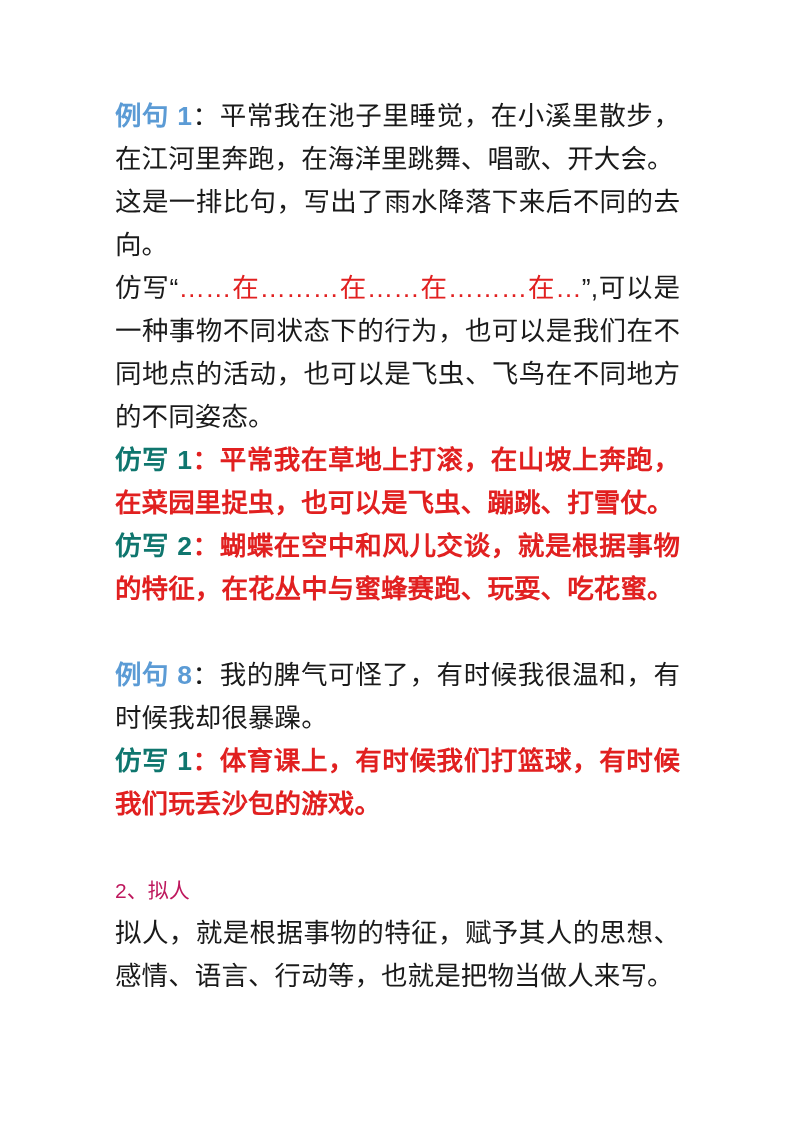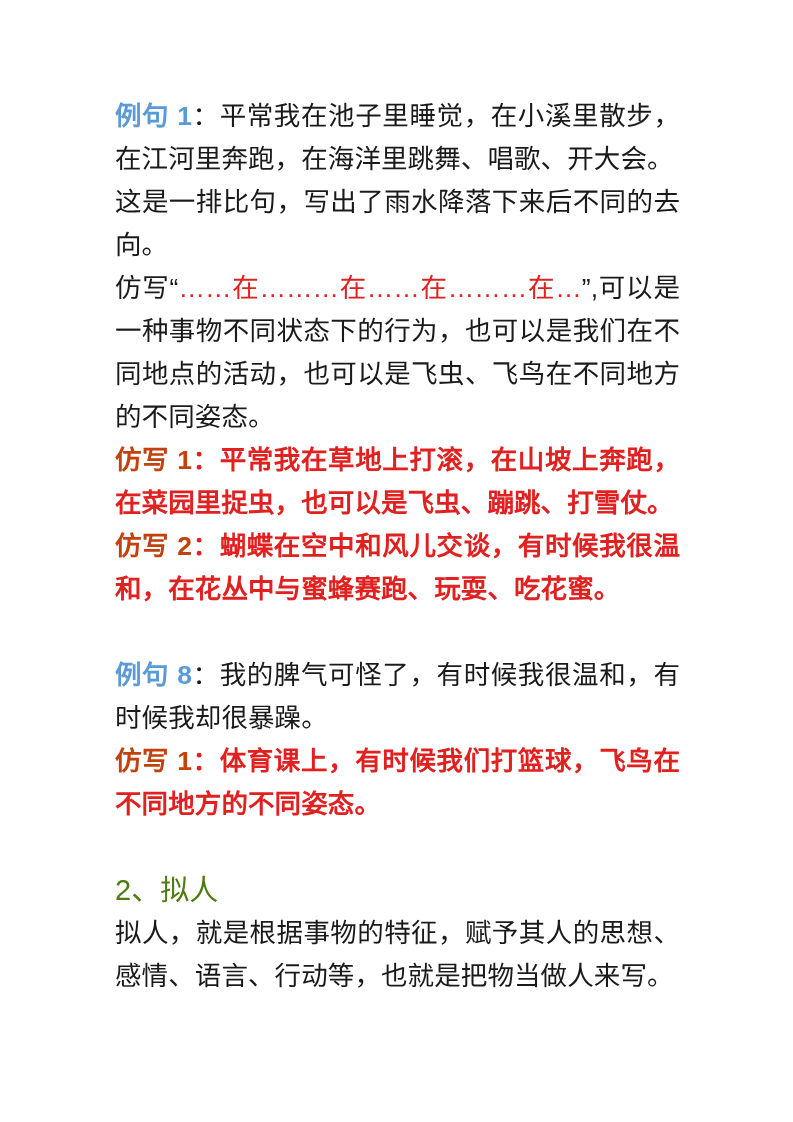--- a/index.html
+++ b/index.html
@@ -45,66 +45,66 @@
   }
   .para.red {
     color: #e12020;
     font-weight: 700;
   }
   .lbl-blue {
     color: #5b9bd5;
     font-weight: 700;
   }
   .lbl-red {
-    color: #c2410c;
+    color: #0f766e;
     font-weight: 700;
   }
   .inline-red {
     color: #e12020;
     font-weight: 400;
     letter-spacing: 0;
   }
   .plain-black {
     color: #1a1a1a;
     font-weight: 400;
   }
   .spacer-line {
     height: 43px;
   }
   .heading-num {
     margin: 0;
-    font-size: 29px;
+    font-size: 21px;
     line-height: 43px;
-    color: #4d7c0f;
+    color: #be185d;
     font-weight: 400;
   }
 </style>
 </head>
 <body>
 
 <div class="page">
   <div class="doc-body">
 
     <div class="block">
 
       <p class="para"><span class="lbl-blue">例句 1</span><span class="plain-black">：</span><span class="plain-black">平常我在池子里睡觉，在小溪里散步，在江河里奔跑，在海洋里跳舞、唱歌、开大会。</span></p>
 
       <p class="para">这是一排比句，写出了雨水降落下来后不同的去向。</p>
 
       <p class="para"><span class="plain-black">仿写“</span><span class="inline-red">……在………在……在………在…</span><span class="plain-black">”,可以是一种事物不同状态下的行为，也可以是我们在不同地点的活动，也可以是飞虫、飞鸟在不同地方的不同姿态。</span></p>
 
       <p class="para red"><span class="lbl-red">仿写 1</span><span>：</span><span>平常我在草地上打滚，在山坡上奔跑，在菜园里捉虫，也可以是飞虫、蹦跳、打雪仗。</span></p>
 
-      <p class="para red"><span class="lbl-red">仿写 2</span><span>：</span><span>蝴蝶在空中和风儿交谈，有时候我很温和，在花丛中与蜜蜂赛跑、玩耍、吃花蜜。</span></p>
+      <p class="para red"><span class="lbl-red">仿写 2</span><span>：</span><span>蝴蝶在空中和风儿交谈，就是根据事物的特征，在花丛中与蜜蜂赛跑、玩耍、吃花蜜。</span></p>
 
       <div class="spacer-line"></div>
 
       <p class="para"><span class="lbl-blue">例句 8</span><span class="plain-black">：</span><span class="plain-black">我的脾气可怪了，有时候我很温和，有时候我却很暴躁。</span></p>
 
-      <p class="para red"><span class="lbl-red">仿写 1</span><span>：</span><span>体育课上，有时候我们打篮球，飞鸟在不同地方的不同姿态。</span></p>
+      <p class="para red"><span class="lbl-red">仿写 1</span><span>：</span><span>体育课上，有时候我们打篮球，有时候我们玩丢沙包的游戏。</span></p>
 
     </div>
 
     <div class="spacer-line"></div>
 
     <div class="block">
 
       <p class="heading-num">2、拟人</p>
 
 

